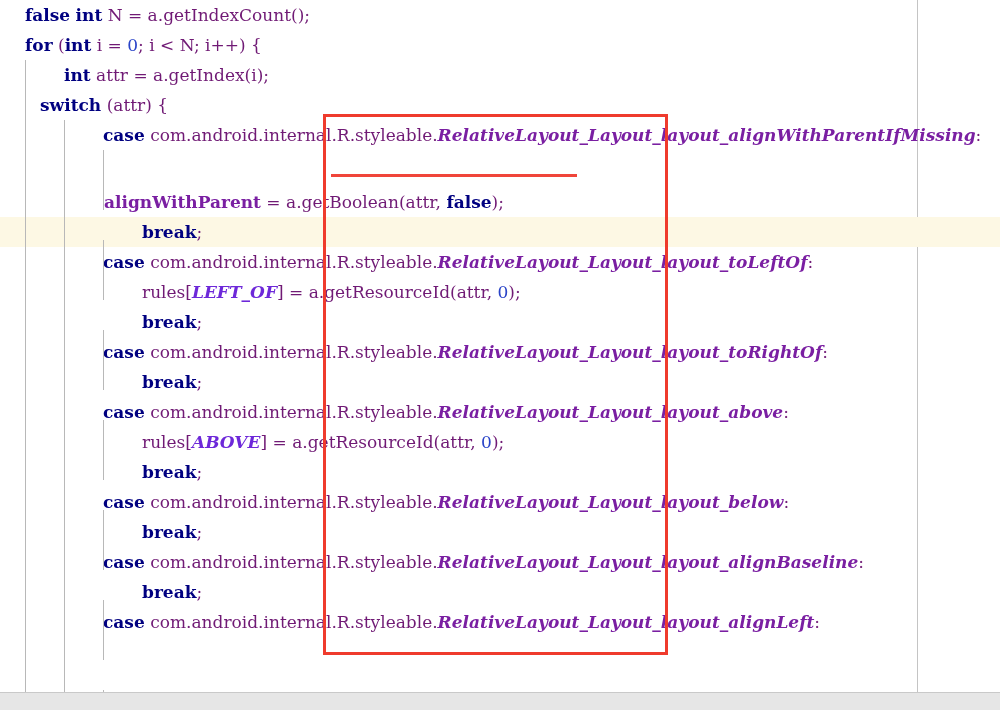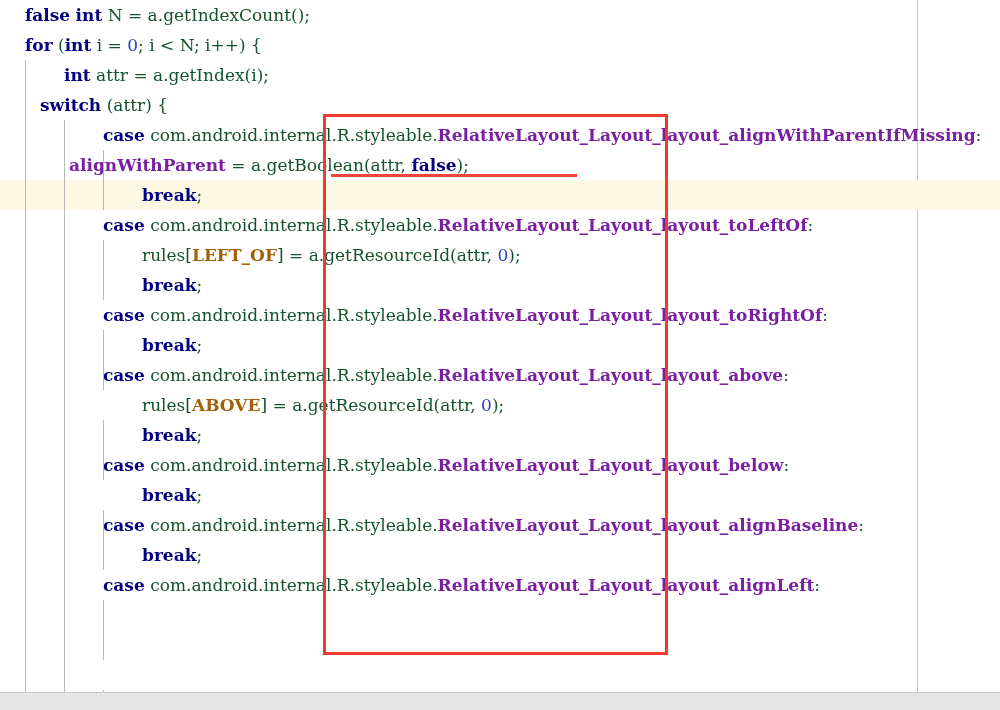--- a/index.html
+++ b/index.html
@@ -41,25 +41,25 @@
     white-space: pre;
     padding-left: 25px;
     box-sizing: border-box;
   }
   .line.hl {
     background: #fdf8e4;
   }
 
   .tok { white-space: pre; }
   .kw   { color: #000080; font-weight: bold; }
-  .plain{ color: #14532d; }
+  .plain{ color: #701a75; }
   .num  { color: #2a44c8; }
-  .const{ color: #7a1fa2; font-weight: bold; }
+  .const{ color: #7a1fa2; font-weight: bold; font-style: italic; }
   .field{ color: #7a1fa2; font-weight: bold; }
-  .cnst2{ color: #a16207; font-weight: bold; }
+  .cnst2{ color: #6d28d9; font-weight: bold; font-style: italic; }
 
   
   .guide {
     position: absolute;
     width: 1px;
     background: #b8b8b8;
     z-index: 0;
   }
 
   
@@ -126,21 +126,21 @@
 <div id="editor">
 
   <div id="margin-guide"></div>
 
   <div id="code">
       <div class="line clip-line" style="padding-left: 25px;"><span class="tok kw">false</span><span class="tok plain"> </span><span class="tok kw">int</span><span class="tok plain"> N = a.getIndexCount();</span></div>
       <div class="line clip-line" style="padding-left: 25px;"><span class="tok kw">for</span><span class="tok plain"> (</span><span class="tok kw">int</span><span class="tok plain"> i = </span><span class="tok num">0</span><span class="tok plain">; i &lt; N; i++) {</span></div>
       <div class="line clip-line" style="padding-left: 64px;"><span class="tok kw">int</span><span class="tok plain"> attr = a.getIndex(i);</span></div>
       <div class="line clip-line" style="padding-left: 40px;"><span class="tok kw">switch</span><span class="tok plain"> (attr) {</span></div>
       <div class="line clip-line" style="padding-left: 103px;"><span class="tok kw">case</span><span class="tok plain"> com.android.internal.R.styleable.</span><span class="tok const">RelativeLayout_Layout_layout_alignWithParentIfMissing</span><span class="tok plain">:</span></div>
-      <div class="line clip-line" style="padding-left: 69px;"><span class="tok field">alignWithParent</span><span class="tok plain"> = a.getBoolean(attr, </span><span class="tok kw">false</span><span class="tok plain">);</span></div>
+      <div class="line clip-line" style="padding-left: 104px; margin-top: 37px;"><span class="tok field">alignWithParent</span><span class="tok plain"> = a.getBoolean(attr, </span><span class="tok kw">false</span><span class="tok plain">);</span></div>
       <div class="line clip-line hl" style="padding-left: 142px;"><span class="tok kw">break</span><span class="tok plain">;</span></div>
       <div class="line clip-line" style="padding-left: 103px;"><span class="tok kw">case</span><span class="tok plain"> com.android.internal.R.styleable.</span><span class="tok const">RelativeLayout_Layout_layout_toLeftOf</span><span class="tok plain">:</span></div>
       <div class="line clip-line" style="padding-left: 142px;"><span class="tok plain">rules[</span><span class="tok cnst2">LEFT_OF</span><span class="tok plain">] = a.getResourceId(attr, </span><span class="tok num">0</span><span class="tok plain">);</span></div>
       <div class="line clip-line" style="padding-left: 142px;"><span class="tok kw">break</span><span class="tok plain">;</span></div>
       <div class="line clip-line" style="padding-left: 103px;"><span class="tok kw">case</span><span class="tok plain"> com.android.internal.R.styleable.</span><span class="tok const">RelativeLayout_Layout_layout_toRightOf</span><span class="tok plain">:</span></div>
       <div class="line clip-line" style="padding-left: 142px;"><span class="tok kw">break</span><span class="tok plain">;</span></div>
       <div class="line clip-line" style="padding-left: 103px;"><span class="tok kw">case</span><span class="tok plain"> com.android.internal.R.styleable.</span><span class="tok const">RelativeLayout_Layout_layout_above</span><span class="tok plain">:</span></div>
       <div class="line clip-line" style="padding-left: 142px;"><span class="tok plain">rules[</span><span class="tok cnst2">ABOVE</span><span class="tok plain">] = a.getResourceId(attr, </span><span class="tok num">0</span><span class="tok plain">);</span></div>
       <div class="line clip-line" style="padding-left: 142px;"><span class="tok kw">break</span><span class="tok plain">;</span></div>
       <div class="line clip-line" style="padding-left: 103px;"><span class="tok kw">case</span><span class="tok plain"> com.android.internal.R.styleable.</span><span class="tok const">RelativeLayout_Layout_layout_below</span><span class="tok plain">:</span></div>

